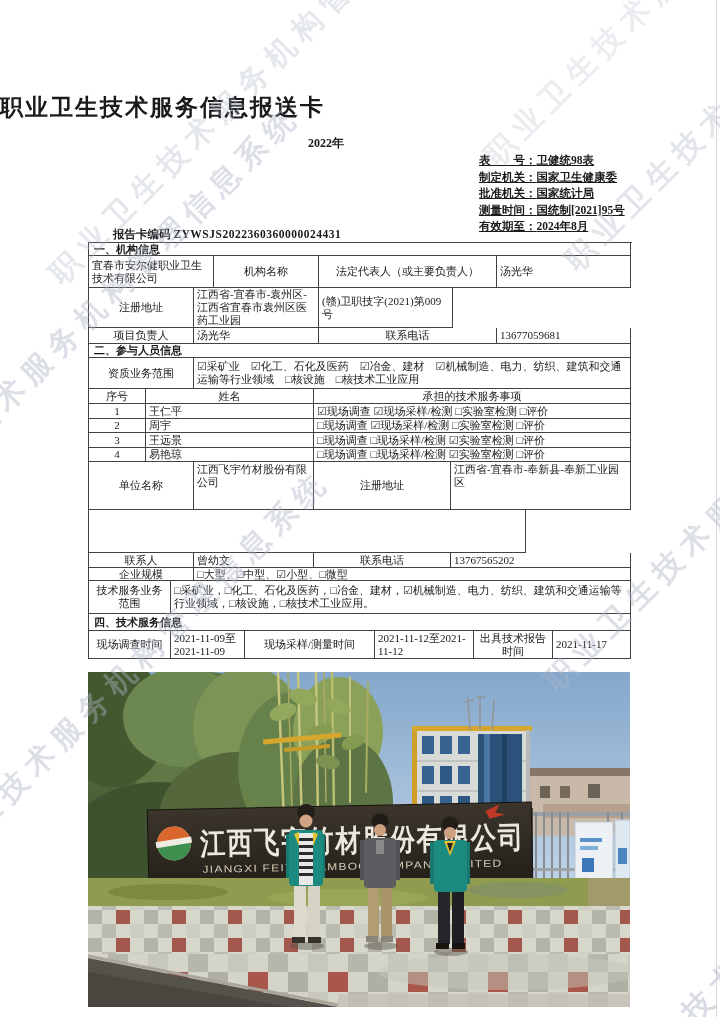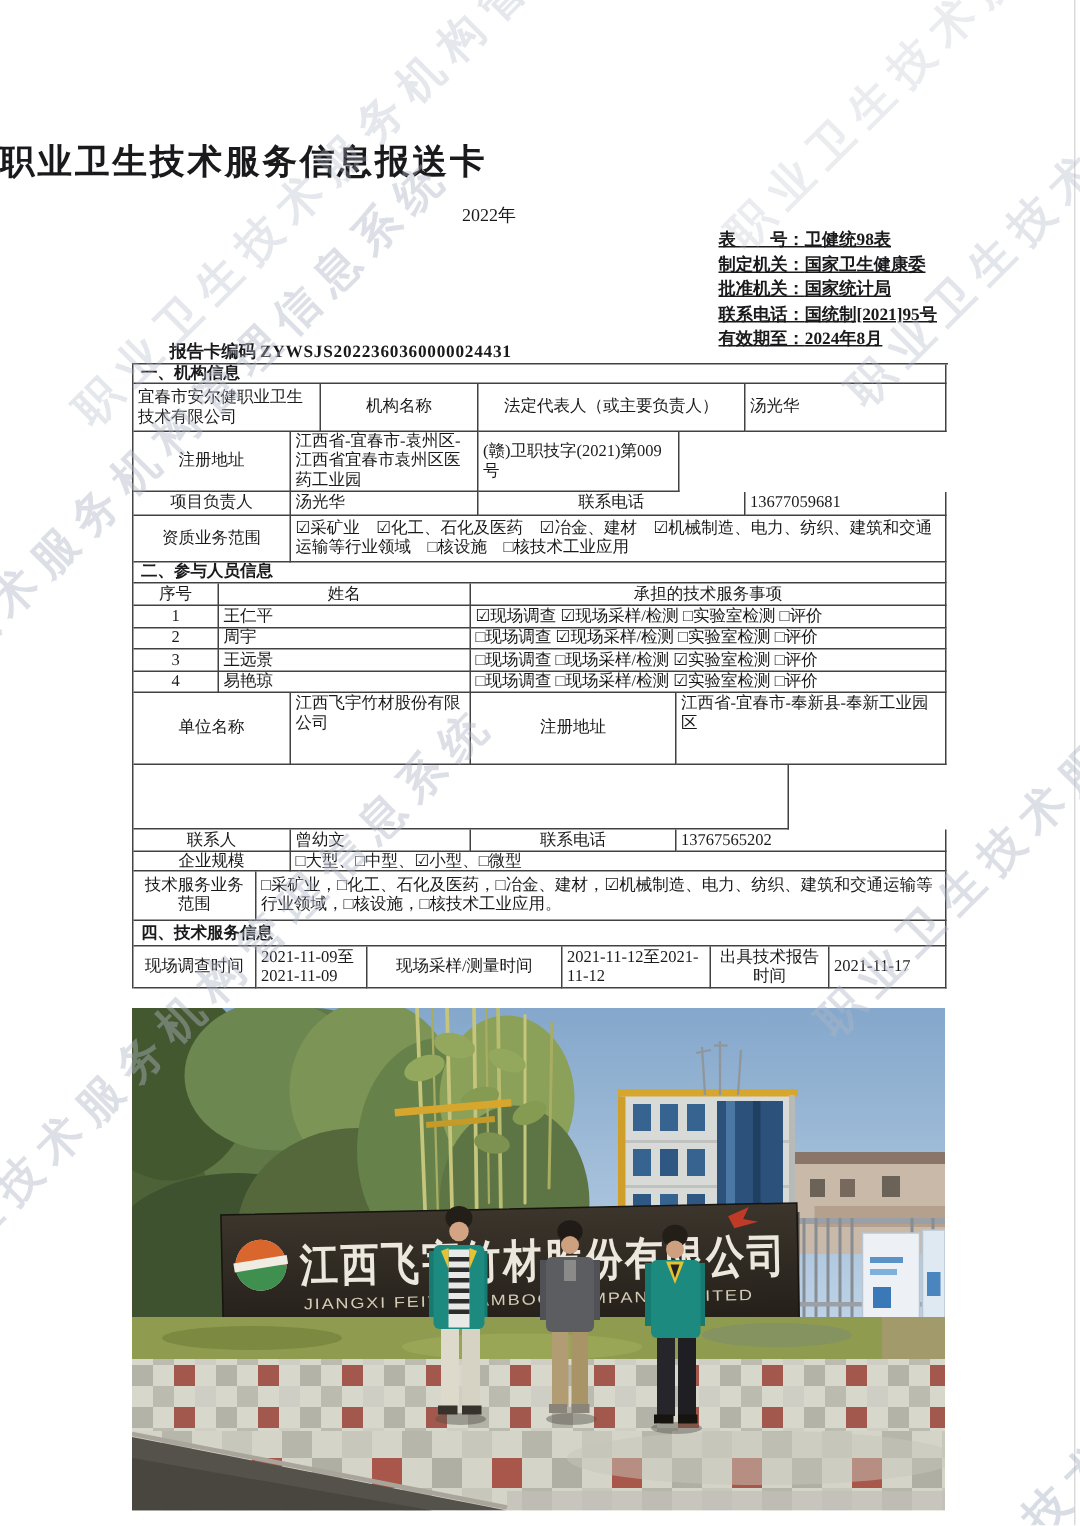--- a/index.html
+++ b/index.html
@@ -4,21 +4,21 @@
 <style>
   html,body{margin:0;padding:0;background:#ffffff;}
   .page{position:relative;width:720px;height:1017px;background:#fff;overflow:hidden;
         font-family:"Liberation Serif","DejaVu Serif",serif;color:#1a1a1c;}
   
   .wm{position:absolute;font-size:30px;letter-spacing:8px;font-weight:bold;color:#aeb6c6;
       transform:rotate(-45deg);transform-origin:0 50%;white-space:nowrap;pointer-events:none;z-index:6;}
   
   .doc-title{position:absolute;left:0;top:92px;width:720px;text-align:left;
              font-size:23px;font-weight:bold;letter-spacing:2px;z-index:2;}
-  .doc-year{position:absolute;left:0;top:135px;width:652px;text-align:center;font-size:12px;z-index:2;}
+  .doc-year{position:absolute;left:0;top:135px;width:652px;text-align:center;font-size:12px;z-index:2;font-weight:bold;}
   .meta{position:absolute;left:479px;top:152px;font-size:11.5px;font-weight:bold;line-height:16.5px;z-index:2;}
   .meta-line span{display:inline;text-decoration:underline;}
   .report-code{position:absolute;left:113px;top:227px;font-size:11.5px;font-weight:bold;z-index:2;}
   .report-code .code{font-weight:bold;letter-spacing:.5px;}
   
   .doc-table{position:absolute;left:88px;top:242px;width:543px;z-index:3;
              border-top:1px solid #424242;border-left:1px solid #424242;
              font-size:11px;line-height:13px;}
   .row{display:flex;width:542px;}
   .cell{border-right:1px solid #424242;border-bottom:1px solid #424242;box-sizing:border-box;
@@ -46,21 +46,21 @@
 
   <div class="scan-edge"></div>
 
   <div class="doc-title">职业卫生技术服务信息报送卡</div>
   <div class="doc-year">2022年</div>
 
   <div class="meta">
     <div class="meta-line"><span>表　　号：</span><span>卫健统98表</span></div>
     <div class="meta-line"><span>制定机关：</span><span>国家卫生健康委</span></div>
     <div class="meta-line"><span>批准机关：</span><span>国家统计局</span></div>
-    <div class="meta-line"><span>联系电话：</span><span>国统制[2021]95号</span></div>
+    <div class="meta-line"><span>测量时间：</span><span>国统制[2021]95号</span></div>
     <div class="meta-line"><span>有效期至：</span><span>2024年8月</span></div>
   </div>
 
   <div class="report-code">
     <span>报告卡编码</span>&nbsp;<span class="code">ZYWSJS2022360360000024431</span>
   </div>
 
   <div class="doc-table">
 
     <div class="row" style="height:13px">
@@ -76,27 +76,27 @@
       <div class="cell lab" style="width:105px">注册地址</div>
       <div class="cell val" style="width:125px">江西省-宜春市-袁州区-江西省宜春市袁州区医药工业园</div>
       <div class="cell val" style="width:134px">(赣)卫职技字(2021)第009号</div>
     </div>
     <div class="row" style="height:16px">
       <div class="cell lab" style="width:105px">项目负责人</div>
       <div class="cell val" style="width:125px">汤光华</div>
       <div class="cell lab" style="width:178px">联系电话</div>
       <div class="cell val" style="width:134px">13677059681</div>
     </div>
+    <div class="row" style="height:14px">
+      <div class="cell sec" style="width:542px">二、参与人员信息</div>
+    </div>
+
     <div class="row" style="height:31px">
       <div class="cell lab" style="width:105px">资质业务范围</div>
       <div class="cell val" style="width:437px">☑采矿业　☑化工、石化及医药　☑冶金、建材　☑机械制造、电力、纺织、建筑和交通运输等行业领域　□核设施　□核技术工业应用</div>
-    </div>
-
-    <div class="row" style="height:14px">
-      <div class="cell sec" style="width:542px">二、参与人员信息</div>
     </div>
     <div class="row" style="height:15px">
       <div class="cell lab" style="width:57px">序号</div>
       <div class="cell lab" style="width:168px">姓名</div>
       <div class="cell lab" style="width:317px">承担的技术服务事项</div>
     </div>
     <div class="row" style="height:15px">
       <div class="cell ctr" style="width:57px">1</div>
       <div class="cell val" style="width:168px">王仁平</div>
       <div class="cell val" style="width:317px">☑现场调查 ☑现场采样/检测 □实验室检测 □评价</div>

